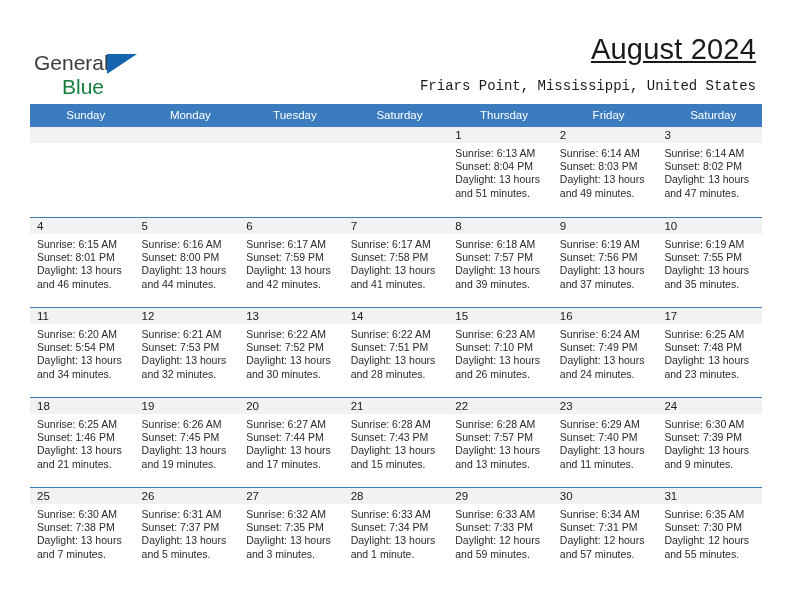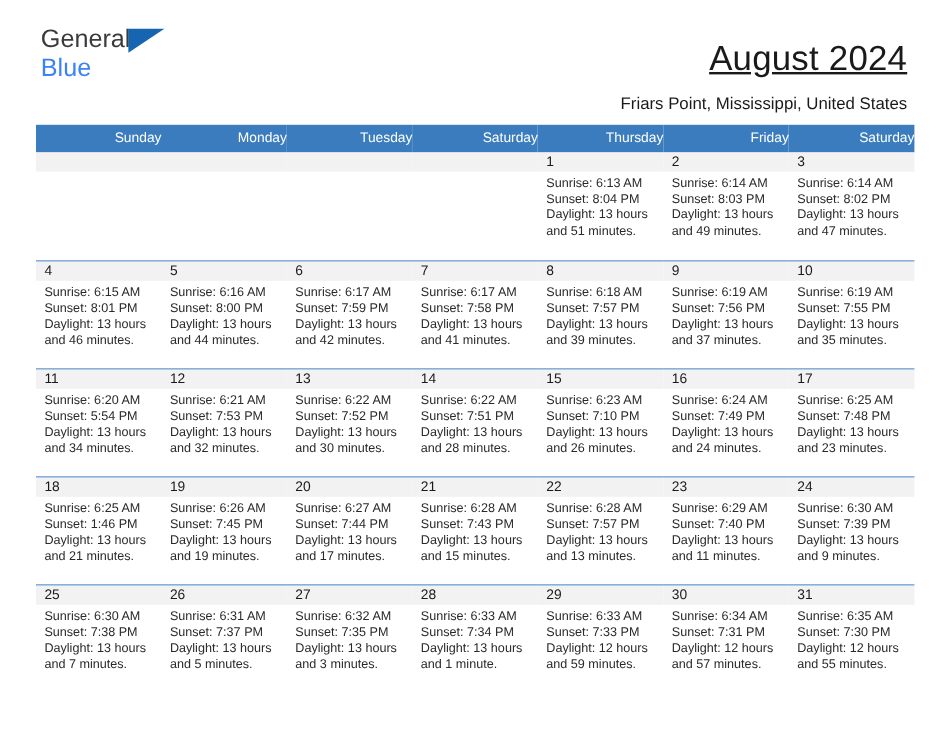--- a/index.html
+++ b/index.html
@@ -27,36 +27,37 @@
     position: absolute;
     left: 0;
     top: 0;
     width: 792px;
     height: 100px;
   }
 
   .logo {
     position: absolute;
     left: 34px;
-    top: 22px;
+    top: 52px;
     width: 130px;
     height: 48px;
     line-height: 1;
   }
   .logo-general {
     font-size: 21px;
     color: #3b3b3b;
     letter-spacing: 0px;
     display: block;
     height: 23px;
   }
   .logo-blue {
     font-size: 21px;
-    color: #3b82f6;
+    color: #15803d;
     display: block;
+    margin-left: 28px;
     margin-top: 1px;
   }
   .logo-flag {
     position: absolute;
     left: 73px;
     top: 2px;
     width: 0;
     height: 0;
     border-left: 30px solid #1565b0;
     border-bottom: 20px solid transparent;
@@ -74,38 +75,39 @@
     text-decoration: underline;
   }
 
   .location {
     position: absolute;
     right: 36px;
     top: 78px;
     font-size: 14px;
     color: #1a1a1a;
     white-space: nowrap;
+    font-family: Liberation Mono, monospace;
   }
 
   
   .calendar {
     position: absolute;
     left: 30px;
     top: 104px;
     width: 732px;
     border-collapse: collapse;
     table-layout: fixed;
   }
 
   .calendar th {
     background: #3a7cbe;
     color: #ffffff;
     font-size: 11.5px;
     font-weight: normal;
-    text-align: right;
+    text-align: center;
     padding: 5px 0 6px 7px;
     height: 12px;
     border: none;
   }
 
   .calendar td {
     vertical-align: top;
     padding: 0;
     border: none;
     width: 104.57px;

